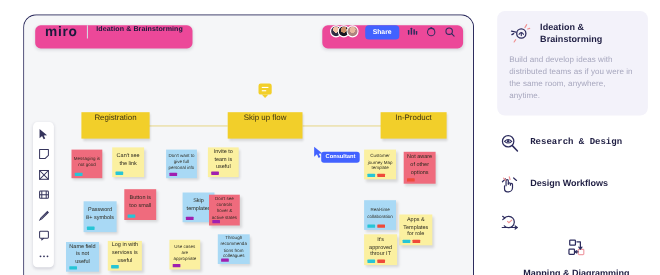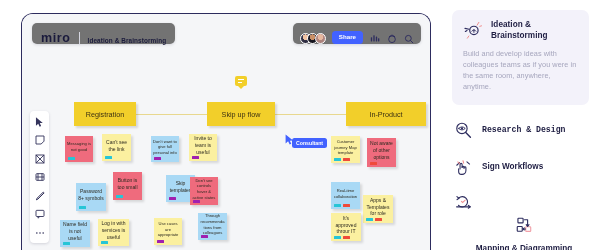--- a/index.html
+++ b/index.html
@@ -18,24 +18,24 @@
     background: #f4f5f7;
     border: 1.6px solid #2d2c5e;
     border-radius: 12px 12px 0 0;
     border-bottom: none;
     overflow: hidden;
   }
   .board-canvas { position: absolute; inset: 0; background: #f5f6f8; }
 
   
   .pill {
-    position: absolute; background: #737373;
+    position: absolute; background: #ec4899;
     border-radius: 5px;
     box-shadow: 0 1px 3px rgba(26,26,60,.14);
-    display: flex; align-items: flex-end;
+    display: flex; align-items: flex-start;
   }
   .logo-pill { left: 10px; top: 9px; height: 21px; padding: 0 9px; gap: 8px; }
   .miro-logo {
     font-size: 12.5px; font-weight: 700; color: #1a1a3c;
     letter-spacing: .6px; line-height: 1;
   }
   .logo-div { width: 1px; height: 12px; background: #d5d6e0; }
   .board-title { font-size: 6.4px; font-weight: 700; color: #1a1a3c; letter-spacing: .1px; }
 
   .top-right-pill { right: 9px; top: 9px; height: 21px; padding: 0 7px; gap: 6px; }
@@ -65,21 +65,21 @@
     box-shadow: 0 1px 3px rgba(26,26,60,.16);
     padding: 5px 0; display: flex; flex-direction: column;
     align-items: center; gap: 7.5px;
   }
   .tb-icon { width: 11px; height: 11px; display: flex; align-items: center; justify-content: center; color: #35345c; }
   .tb-icon svg { display: block; }
 
   
   .flowbox {
     position: absolute; background: #f2cf2a;
-    display: flex; align-items: center; justify-content: center;
+    display: flex; justify-content: center;
     font-size: 7.2px; color: #3d3212; font-weight: 400;
     box-shadow: 1.5px 2px 2px rgba(0,0,0,.13);
   }
   .connector { position: absolute; height: 1px; background: #e8d88f; }
   .comment-badge {
     position: absolute; width: 12px; height: 10px; background: #f2cf2a;
     border-radius: 2px; display: flex; align-items: center; justify-content: center;
   }
   .comment-badge:after {
     content: ""; position: absolute; bottom: -3px; left: 3px;
@@ -151,21 +151,21 @@
 
     <div class="connector" style="left:113px; top:100px; width:72px;"></div>
     <div class="connector" style="left:253px; top:100px; width:72px;"></div>
 
     <div class="flowbox" style="left:52px; top:88px; width:62px; height:24px;">
       <span>Registration</span>
     </div>
     <div class="flowbox" style="left:185px; top:88px; width:68px; height:24px;">
       <span>Skip up flow</span>
     </div>
-    <div class="flowbox" style="left:324px; top:88px; width:80px; height:24px;">
+    <div class="flowbox" style="left:324px; top:88px; width:60px; height:24px;">
       <span>In-Product</span>
     </div>
 
     <div class="comment-badge" style="left:213px; top:62px;">
       <div class="cb-lines">
           <i></i>
           <i></i>
         </div>
     </div>
 
@@ -373,21 +373,21 @@
             <circle cx="12" cy="11.5" r="4.6"></circle>
             <path d="M9.8 12.3 Q12 9 14.2 12.3" stroke-width="1.1"></path>
             <path d="M12 11 V13.6" stroke-width="1.1"></path>
             <path d="M6.6 10.2 L2.2 9.2 M4.4 11.6 L2.6 12.6" stroke-width="1.3"></path>
             <path d="M15.6 5.6 L17.4 2.6 M6.4 17.6 L4.8 20" stroke="#f09090" stroke-width="1.1"></path>
             <path d="M18.4 7 L20.4 6.4" stroke="#f09090" stroke-width="1.1"></path>
           </svg>
         </span>
         <span class="fc-title">Ideation &amp; Brainstorming</span>
       </div>
-      <div class="fc-body">Build and develop ideas with colleagues teams as if you were in the same room, anywhere, anytime.</div>
+      <div class="fc-body">Build and develop ideas with distributed teams as if you were in the same room, anywhere, anytime.</div>
     </div>
 
     <div class="feat-item" style="top:121px;font-family:Liberation Mono, monospace;">
       <span class="feat-icon">
         <svg width="19" height="19" viewBox="0 0 22 22" fill="none" stroke="#2d2c5e" stroke-width="1.3" stroke-linecap="round">
           <circle cx="9.2" cy="8.6" r="6"></circle>
           <path d="M5.4 8.6 Q9.2 5 13 8.6 Q9.2 12.2 5.4 8.6 Z" stroke-width="1.1"></path>
           <circle cx="9.2" cy="8.6" r="1.3" fill="#2d2c5e" stroke="none"></circle>
           <path d="M13.6 13.2 L19 18.8" stroke-width="1.6"></path>
         </svg>
@@ -399,21 +399,21 @@
       <span class="feat-icon">
         <svg width="19" height="19" viewBox="0 0 22 22" fill="none" stroke="#2d2c5e" stroke-width="1.25" stroke-linecap="round">
           <path d="M7 12.6 V7.4 a1.2 1.2 0 0 1 2.4 0 V11"></path>
           <path d="M9.4 10.6 a1.1 1.1 0 0 1 2.2 0 V12"></path>
           <path d="M11.6 11.2 a1.1 1.1 0 0 1 2.2 0 V14.6 a4.4 4.4 0 0 1 -4.4 4.4 H8.4 a3 3 0 0 1 -3 -3 V12.6"></path>
           <path d="M3.2 8.4 L6.4 5.4 M15 4.4 L18 7" stroke="#2d2c5e"></path>
           <path d="M10.4 3.2 L11.2 6" stroke="#f09090"></path>
           <path d="M4.4 4.6 L6.6 6.6" stroke="#f09090"></path>
         </svg>
       </span>
-      <span class="feat-label">Sign Workflows</span>
+      <span class="feat-label">Design Workflows</span>
     </div>
 
     <div class="feat-item" style="top:193px;">
       <span class="feat-icon">
         <svg width="19" height="19" viewBox="0 0 22 22" fill="none" stroke="#2d2c5e" stroke-width="1.3" stroke-linecap="round">
           <path d="M5.6 5.8 a6 6 0 1 1 -0.4 8.4"></path>
           <path d="M3.4 4.2 L5.8 6 L3.6 7.6" stroke-linejoin="round"></path>
           <path d="M3 16 H18.6"></path>
           <path d="M16.6 14.4 L18.8 16 L16.6 17.6" stroke-linejoin="round"></path>
           <path d="M8.6 9.6 L10 11 L13 8.2" stroke="#f09090" stroke-width="1.2"></path>

